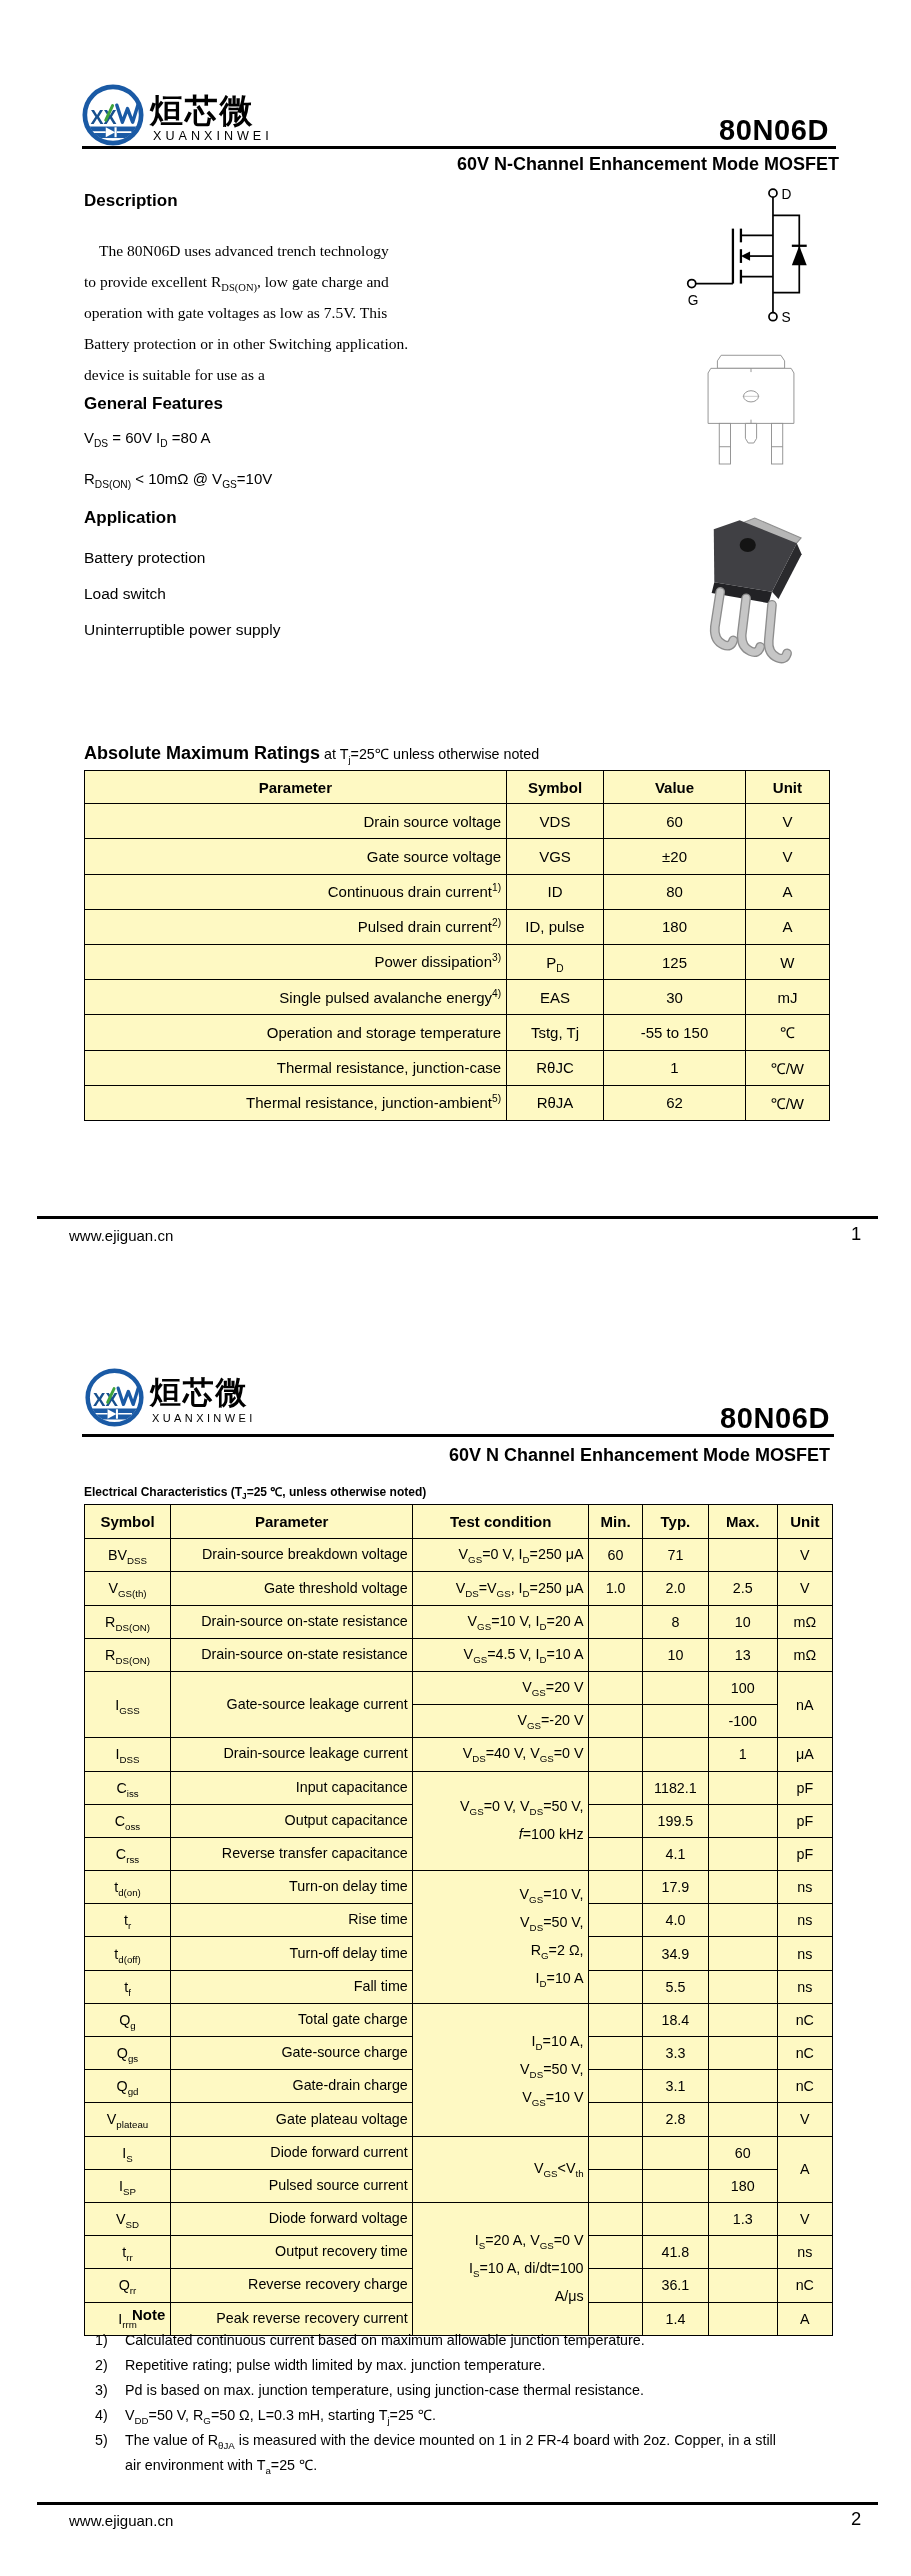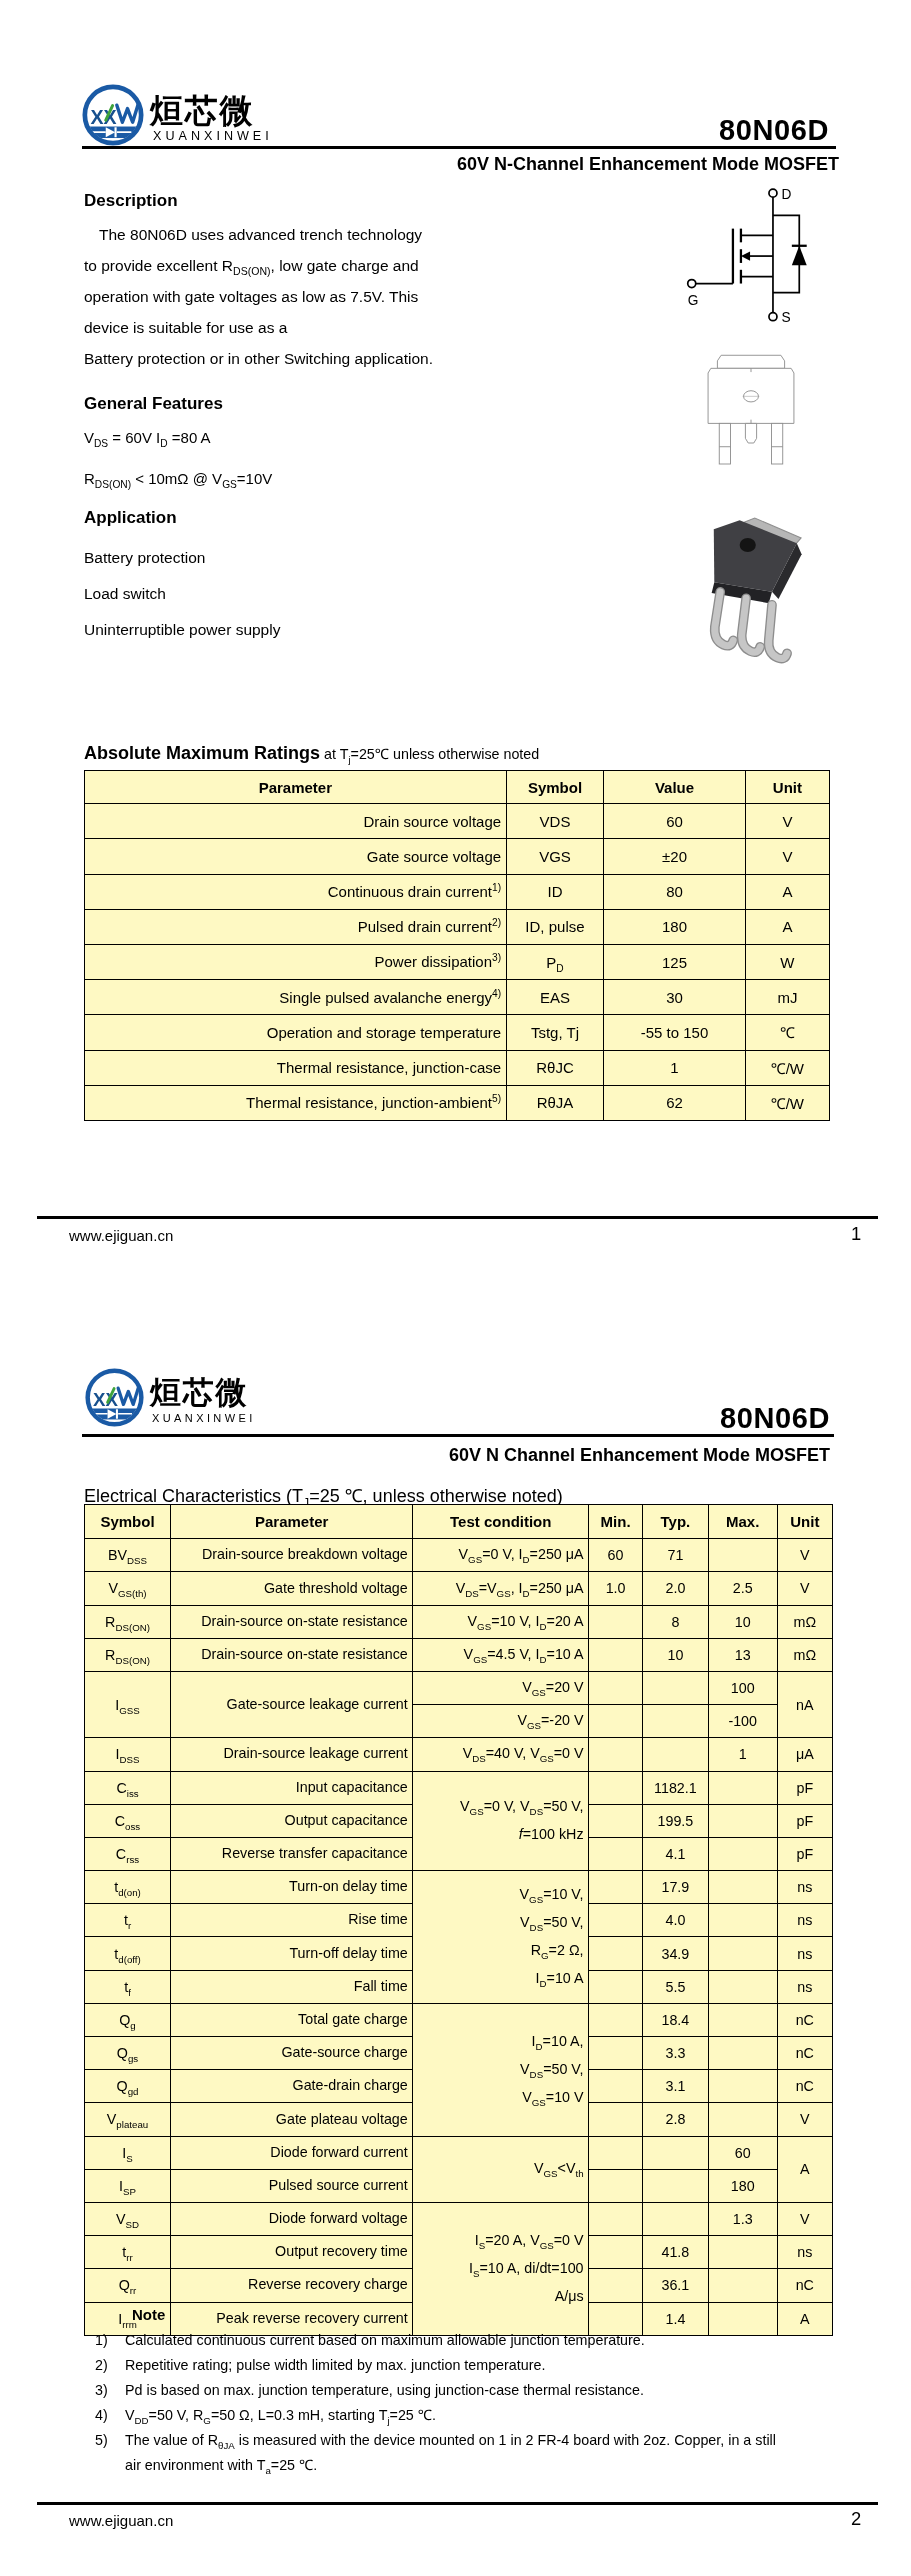--- a/index.html
+++ b/index.html
@@ -16,21 +16,21 @@
   .brand-en.sm{font-size:11px;letter-spacing:3.4px;}
   .part-number{font-size:29px;font-weight:bold;letter-spacing:0.6px;line-height:1;}
   .subtitle{font-size:18px;font-weight:bold;white-space:nowrap;line-height:1;}
   .sec-title{font-size:17px;font-weight:bold;line-height:20.7px;white-space:nowrap;}
   .para-line{font-size:15.5px;line-height:31px;white-space:nowrap;}
   #desc-lines .para-line:first-child{padding-left:15px;}
   .feat-line{font-size:15px;line-height:41px;white-space:nowrap;}
   .app-line{font-size:15.5px;line-height:36px;white-space:nowrap;}
   .ratings-title{font-size:18px;font-weight:bold;line-height:1.1;white-space:nowrap;}
   .ratings-suffix{font-size:14.3px;font-weight:normal;}
-  .elec-title{font-size:18px;font-weight:normal;white-space:nowrap;}
+  .elec-title{font-size:12px;font-weight:bold;white-space:nowrap;}
   table.dtable{border-collapse:collapse;table-layout:fixed;width:100%;border:1.7px solid #000;background:#fef9c3;}
   table.dtable th,table.dtable td{border:1.1px solid #000;text-align:center;vertical-align:middle;
     font-size:15px;padding:1.1px 4.6px;overflow:hidden;}
   table.dtable th{font-weight:bold;}
   table.dtable td.l{text-align:right;padding-left:16px;line-height:1.95;}
   #ratings-table th{height:30px;}
   #ratings-table td{height:32px;}
   #elec-table th{height:31px;}
   #elec-table td{height:30px;font-size:14.3px;}
   sub{font-size:68%;line-height:0;}
@@ -68,26 +68,26 @@
       </g>
     </svg>
     <div class="abs brand-cn" style="left:150px;top:59px">烜芯微</div>
     <div class="abs brand-en" style="left:153px;top:95px">XUANXINWEI</div>
 
     <div class="abs part-number" style="right:82px;top:81px;">80N06D</div>
     <div class="rule" style="left:82px;top:111px;width:754px;"></div>
     <div class="abs subtitle" style="right:72px;top:120px;">60V N-Channel Enhancement Mode MOSFET</div>
 
     <div class="abs sec-title" style="left:84px;top:156px;">Description</div>
-    <div class="abs" id="desc-lines" style="left:84px;top:184px;">
+    <div class="abs" id="desc-lines" style="left:84px;top:200px;font-family:Liberation Serif, serif;">
         <div class="para-line">The 80N06D uses advanced trench technology</div>
         <div class="para-line">to provide excellent R<sub>DS(ON)</sub>, low gate charge and</div>
         <div class="para-line">operation with gate voltages as low as 7.5V. This</div>
+        <div class="para-line">Battery protection or in other Switching application.</div>
         <div class="para-line">device is suitable for use as a</div>
-        <div class="para-line">Battery protection or in other Switching application.</div>
       </div>
 
     <div class="abs sec-title" style="left:84px;top:359px;">General Features</div>
     <div class="abs" style="left:84px;top:382px;">
         <div class="feat-line">V<sub>DS</sub> = 60V  I<sub>D</sub> =80 A</div>
         <div class="feat-line">R<sub>DS(ON)</sub> &lt; 10mΩ @ V<sub>GS</sub>=10V</div>
       </div>
 
     <div class="abs sec-title" style="left:84px;top:473px;">Application</div>
     <div class="abs" style="left:84px;top:505px;">

